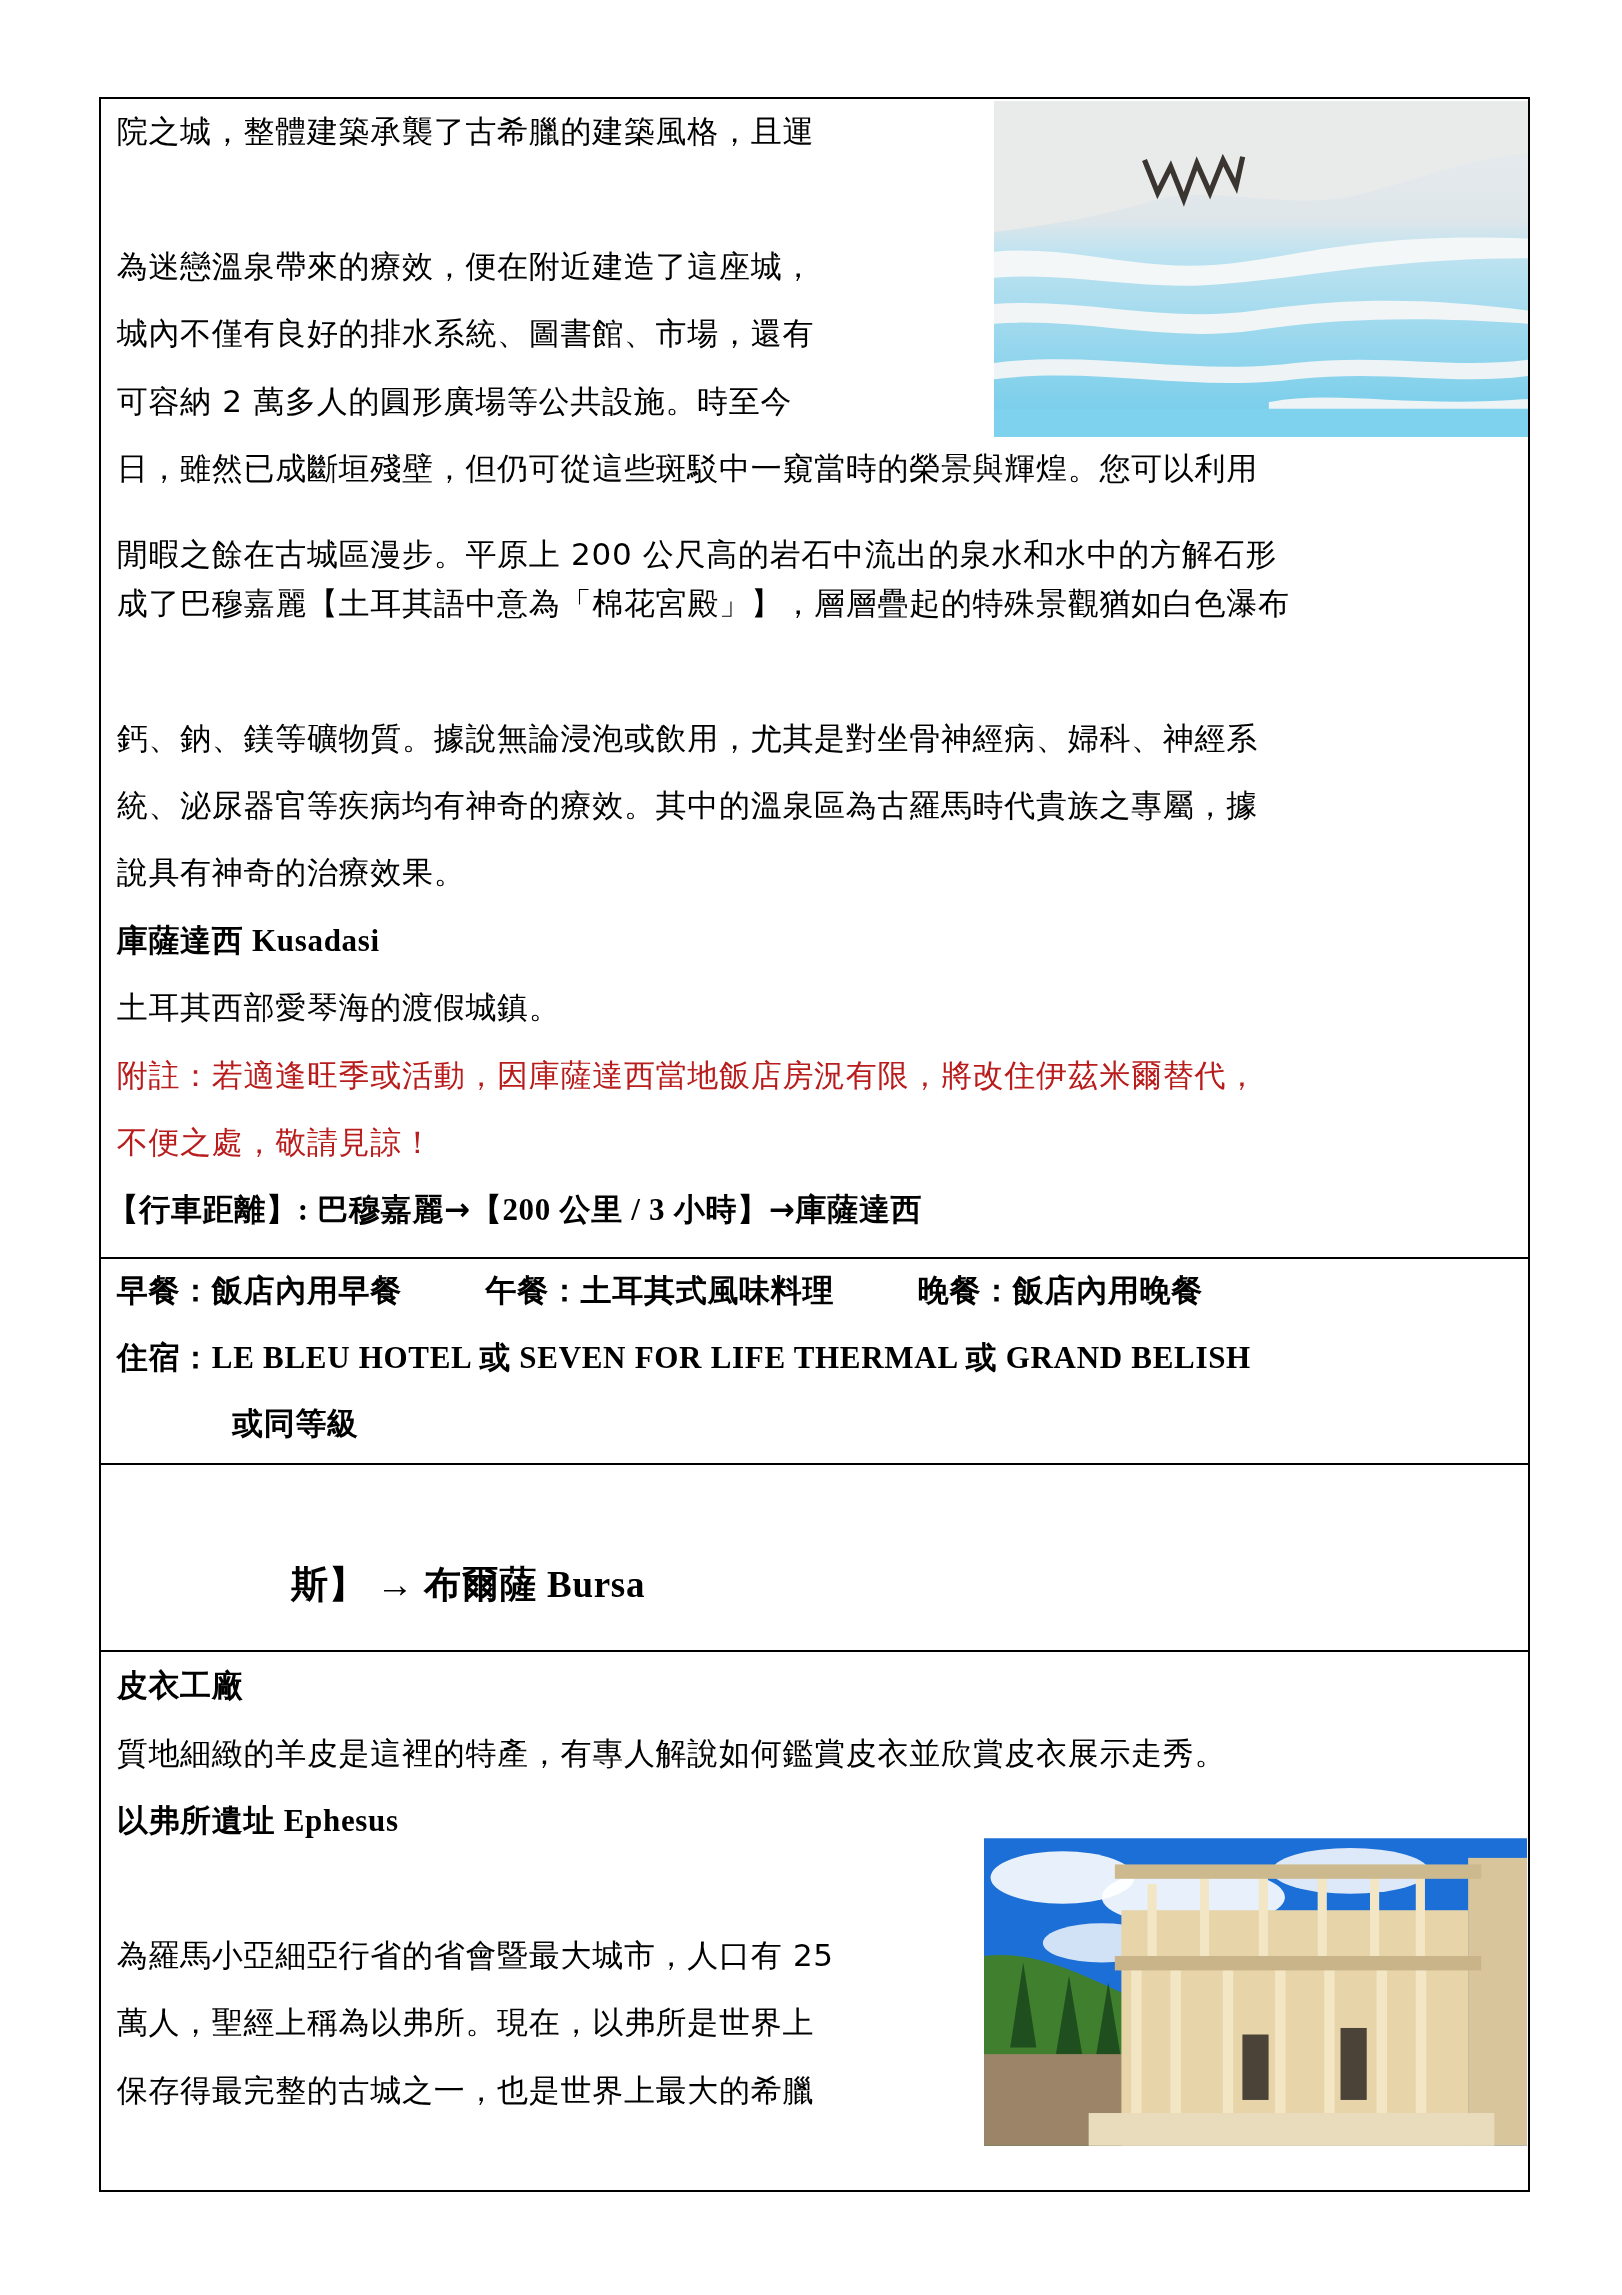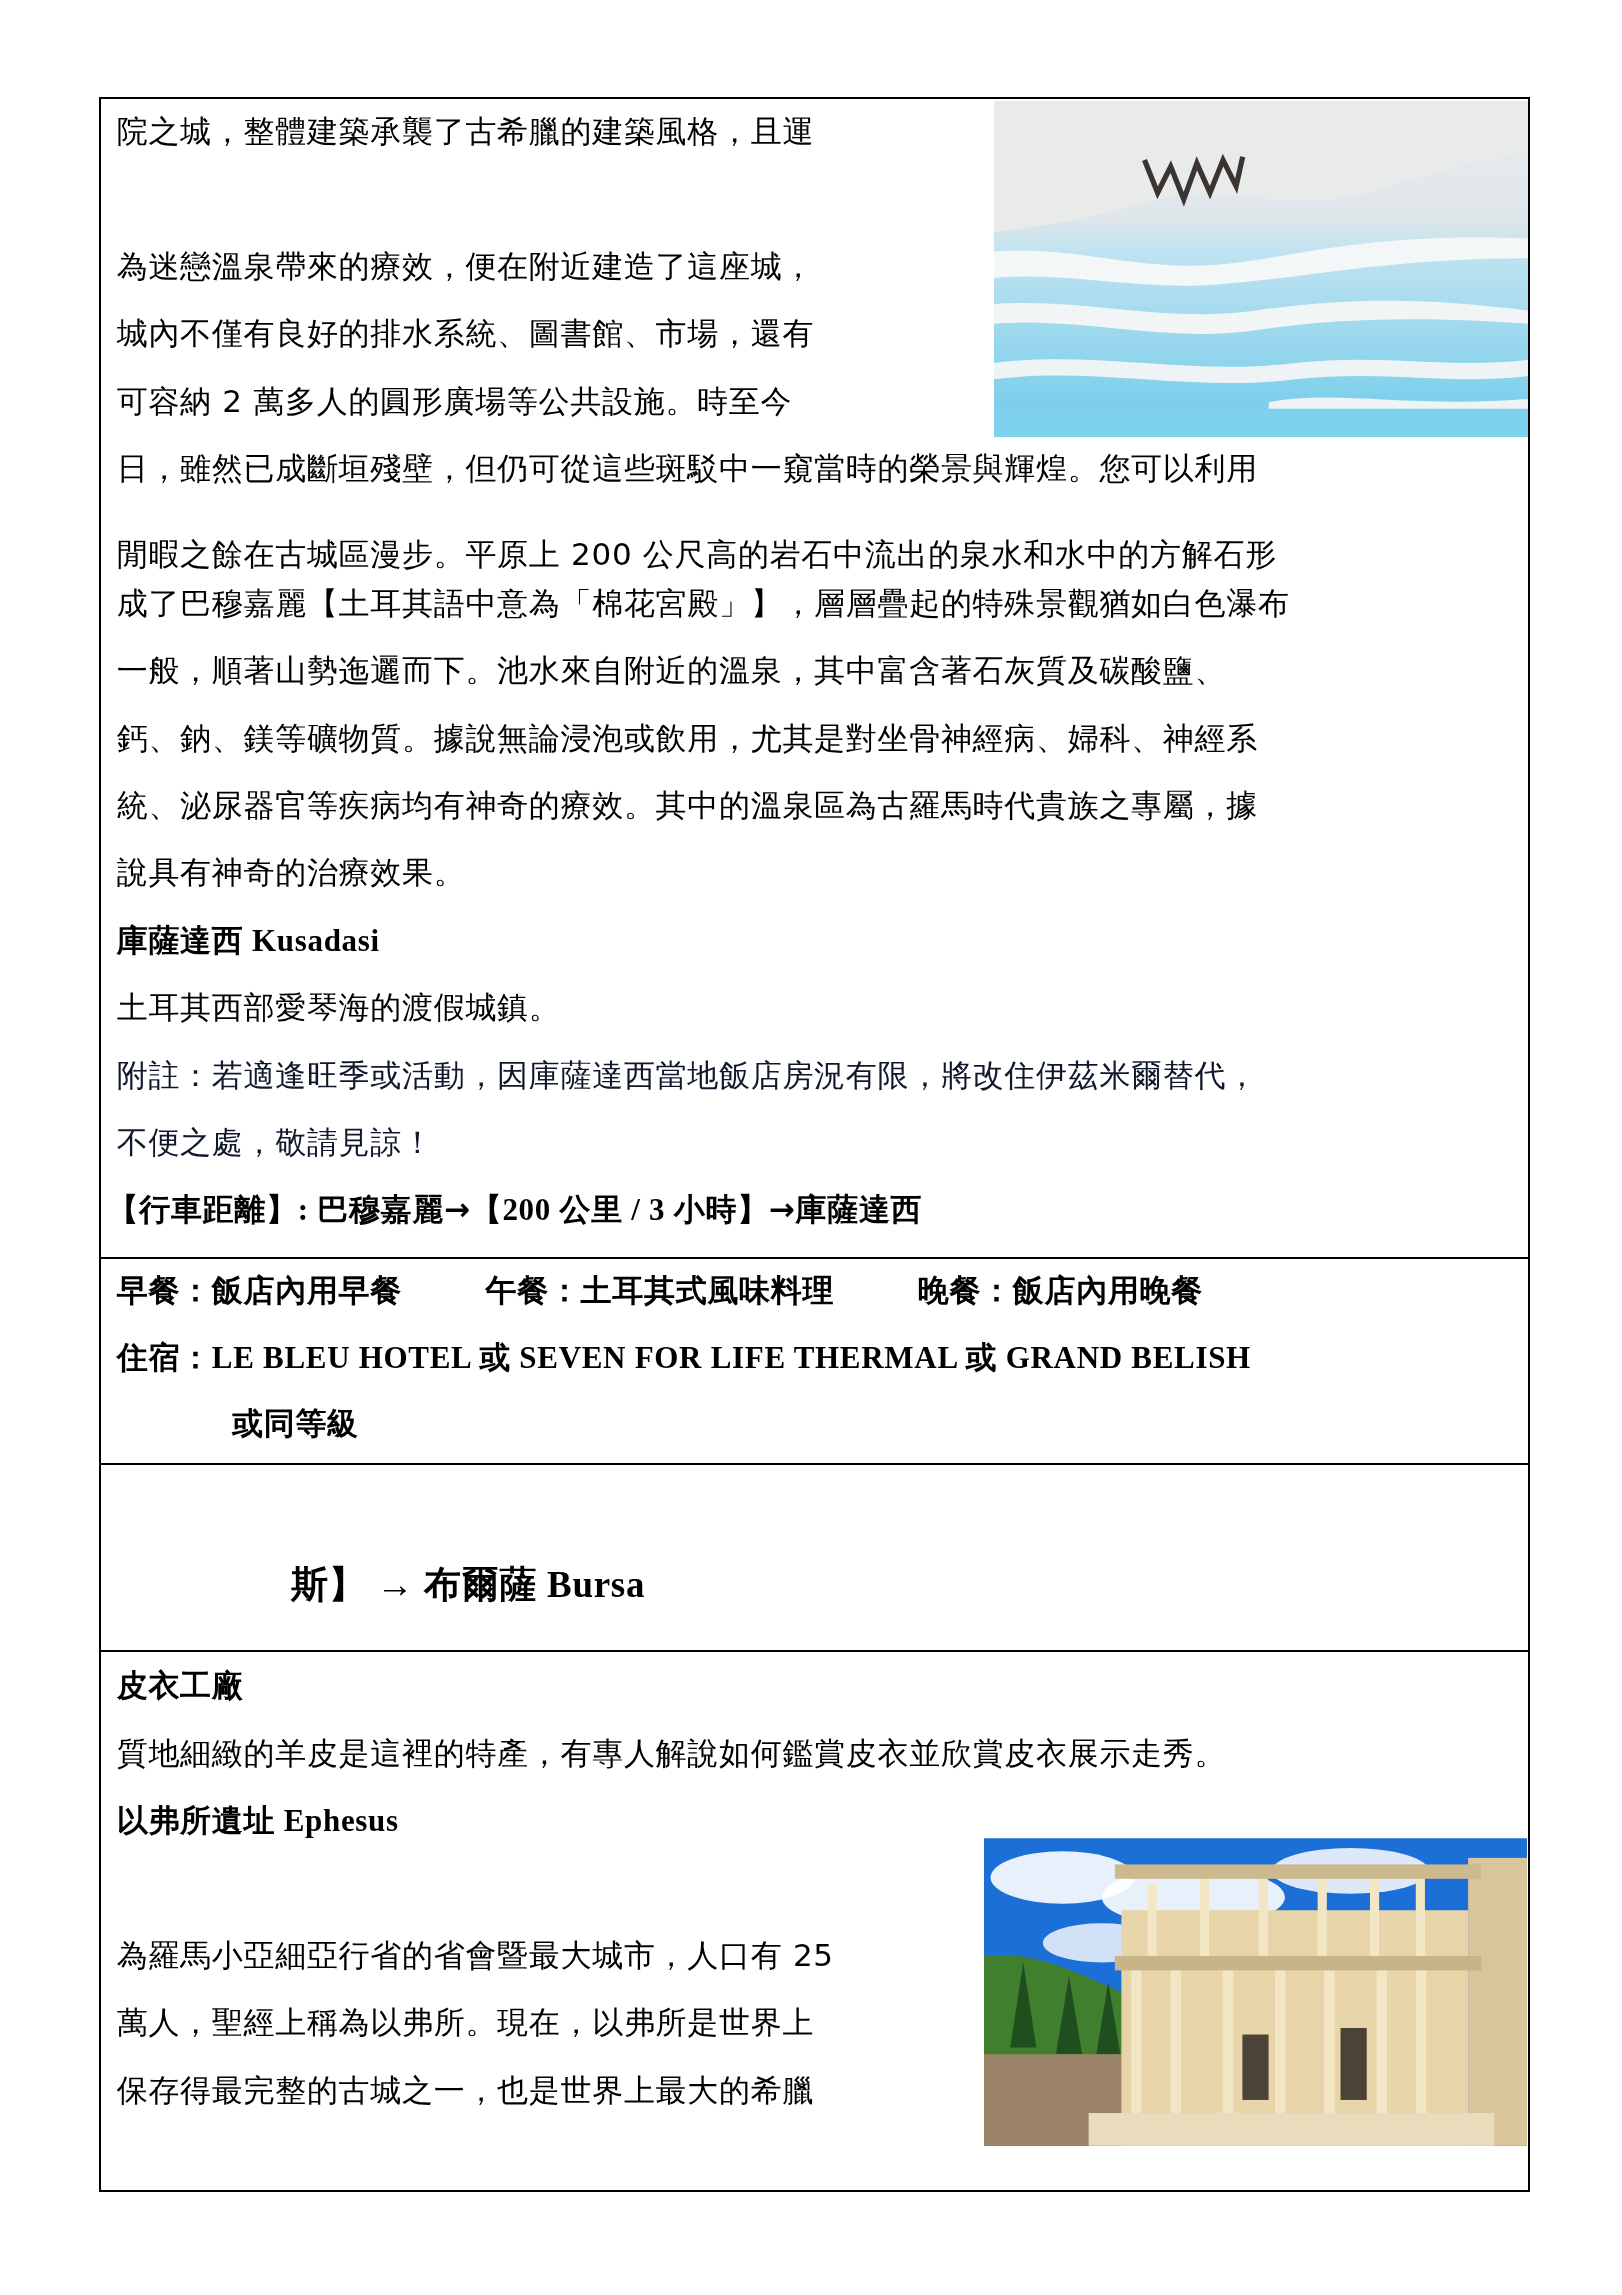--- a/index.html
+++ b/index.html
@@ -5,21 +5,21 @@
   html, body { margin:0; padding:0; background:#ffffff; }
   body { width:1622px; height:2295px; position:relative; overflow:hidden;
          font-family:"DejaVu Sans","Liberation Sans",sans-serif; color:#000; }
   .tbl { position:absolute; left:99px; top:97px; width:1431px; height:2095px;
          border:2.6px solid #000; box-sizing:border-box; }
   .row { position:absolute; left:0; right:0; box-sizing:border-box; }
   .row + .row { border-top:2.6px solid #000; }
   .line { position:absolute; left:15.7px; white-space:nowrap; font-size:31px; line-height:39px; letter-spacing:0.7px; }
   .bold { font-weight:bold; font-family:"Liberation Serif","DejaVu Serif",serif; }
   .bold .cjk, .cjkb { font-family:"DejaVu Sans",sans-serif; font-weight:bold; }
-  .red { color:#0f172a; }
+  .red { color:#b91c1c; }
   .img { position:absolute; overflow:hidden; }
   .title { font-size:37px; line-height:46px; }
   .meal-gap { display:inline-block; width:72px; }
 </style>
 </head>
 <body>
 
 <div class="tbl">
 
   <div class="row" style="top:0;height:1158px;">
@@ -45,21 +45,20 @@
     </div>
 
     <div class="line" style="top:13px;">院之城，整體建築承襲了古希臘的建築風格，且運</div>
     <div class="line" style="top:148px;">為迷戀溫泉帶來的療效，便在附近建造了這座城，</div>
     <div class="line" style="top:215px;">城內不僅有良好的排水系統、圖書館、市場，還有</div>
     <div class="line" style="top:283px;">可容納 2 萬多人的圓形廣場等公共設施。時至今</div>
 
     <div class="line" style="top:350px;">日，雖然已成斷垣殘壁，但仍可從這些斑駁中一窺當時的榮景與輝煌。您可以利用</div>
     <div class="line" style="top:436px;">閒暇之餘在古城區漫步。平原上 200 公尺高的岩石中流出的泉水和水中的方解石形</div>
     <div class="line" style="top:485px;">成了巴穆嘉麗【土耳其語中意為「棉花宮殿」】，層層疊起的特殊景觀猶如白色瀑布</div>
-    <div class="line" style="top:552px;">一般，順著山勢迤邐而下。池水來自附近的溫泉，其中富含著石灰質及碳酸鹽、</div>
     <div class="line" style="top:620px;">鈣、鈉、鎂等礦物質。據說無論浸泡或飲用，尤其是對坐骨神經病、婦科、神經系</div>
     <div class="line" style="top:687px;">統、泌尿器官等疾病均有神奇的療效。其中的溫泉區為古羅馬時代貴族之專屬，據</div>
     <div class="line" style="top:754px;">說具有神奇的治療效果。</div>
 
     <div class="line bold" style="top:822px;">
       <span class="cjk">庫薩達西</span>
       <span>Kusadasi</span>
     </div>
     <div class="line" style="top:889px;">土耳其西部愛琴海的渡假城鎮。</div>
     <div class="line red" style="top:957px;">附註：若適逢旺季或活動，因庫薩達西當地飯店房況有限，將改住伊茲米爾替代，</div>

